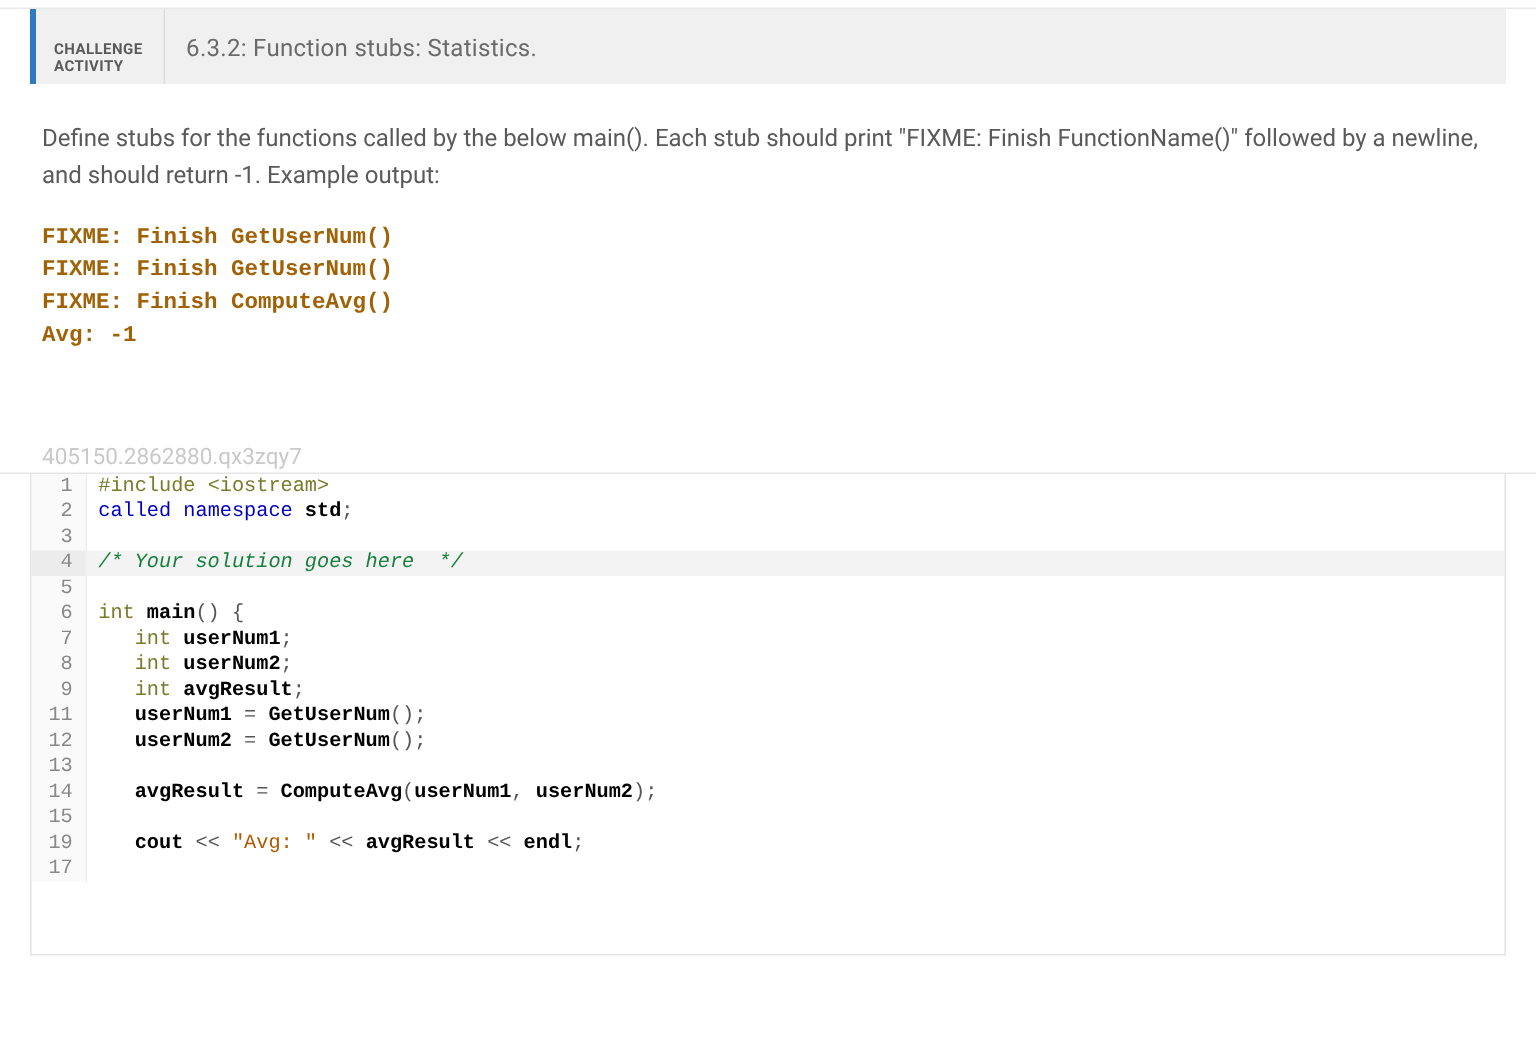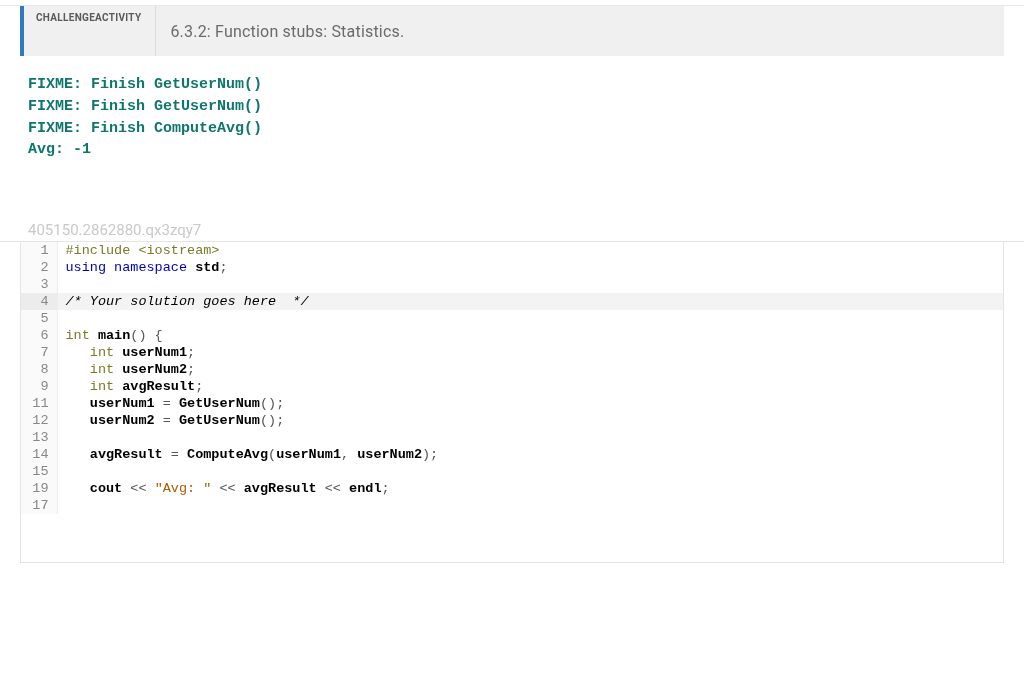--- a/index.html
+++ b/index.html
@@ -23,22 +23,22 @@
   .challenge-header {
     display: flex;
     align-items: stretch;
     background: #f0f0f0;
     border-left: 4px solid #2f7abf;
     margin: 0 20px 0 20px;
     min-height: 50px;
   }
   .ch-badge {
     display: flex;
-    flex-direction: row;
-    justify-content: center;
+    flex-direction: column;
+    justify-content: flex-end;
     padding: 6px 14px 6px 12px;
     font-size: 10px;
     font-weight: 700;
     color: #5a5a5a;
     letter-spacing: 0.3px;
     border-right: 1px solid #dcdcdc;
   }
   .ch-title {
     display: flex;
     align-items: center;
@@ -52,21 +52,21 @@
     color: #5a5a5a;
     font-size: 16px;
     line-height: 1.55;
   }
   .example-output {
     padding: 18px 20px 0 28px;
     font-family: "Consolas", "Menlo", "Courier New", monospace;
     font-size: 15px;
     line-height: 1.45;
     white-space: pre;
-    color: #0f766e;
+    color: #a16207;
     font-weight: 700;
   }
   .hashline {
     padding: 60px 28px 2px 28px;
     font-size: 15px;
     color: #c9c9c9;
     border-bottom: 1px solid #e5e5e5;
     margin-bottom: 0;
   }
   .code-frame {
@@ -103,21 +103,21 @@
     vertical-align: top;
   }
   .code-table tr.hl td.code { background: #f3f3f3; }
   .code-table tr.hl td.ln   { background: #ececec; }
   .tok-pp  { color: #7a7a2a; }
   .tok-kw  { color: #0000c0; }
   .tok-ty  { color: #7a7a2a; }
   .tok-id  { color: #000; font-weight: 600; }
   .tok-str { color: #b05a00; }
   .tok-num { color: #b05a00; }
-  .tok-cm  { color: #000000; font-style: italic; }
+  .tok-cm  { color: #15803d; font-style: italic; }
   .tok-punc{ color: #555; }
   .tok-op  { color: #555; }
   
   .code-scroll::-webkit-scrollbar { width: 16px; background: #f4f4f4; }
   .code-scroll::-webkit-scrollbar-thumb { background: #d0d0d0; border: 3px solid #f4f4f4; border-radius: 2px; }
   .code-scroll::-webkit-scrollbar-button:single-button {
     background: #f4f4f4; height: 16px; width: 16px; display: block;
     border: 1px solid #e0e0e0;
   }
   .code-scroll::-webkit-scrollbar-button:single-button:vertical:decrement {
@@ -131,39 +131,40 @@
   <div class="topline"></div>
 
   <div class="challenge-header">
     <div class="ch-badge">
       <span>CHALLENGE</span>
       <span>ACTIVITY</span>
     </div>
     <div class="ch-title">6.3.2: Function stubs: Statistics.</div>
   </div>
 
+  <div class="instructions">Define stubs for the functions called by the below main(). Each stub should print "FIXME: Finish FunctionName()" followed by a newline, and should return -1. Example output:</div>
 
   <div class="example-output">FIXME: Finish GetUserNum()
 FIXME: Finish GetUserNum()
 FIXME: Finish ComputeAvg()
 Avg: -1</div>
 
   <div class="hashline">405150.2862880.qx3zqy7</div>
 
   <div class="code-frame">
     <div class="code-scroll">
       <table class="code-table">
         <tbody id="code-body">
             <tr>
               <td class="ln">1</td>
               <td class="code"><span class="tok-pp">#include </span><span class="tok-pp">&lt;iostream&gt;</span></td>
             </tr>
             <tr>
               <td class="ln">2</td>
-              <td class="code"><span class="tok-kw">using </span><span class="tok-kw">namespace </span><span class="tok-id">std</span><span class="tok-punc">;</span></td>
+              <td class="code"><span class="tok-kw">called </span><span class="tok-kw">namespace </span><span class="tok-id">std</span><span class="tok-punc">;</span></td>
             </tr>
             <tr>
               <td class="ln">3</td>
               <td class="code">&nbsp;</td>
             </tr>
             <tr class="hl">
               <td class="ln">4</td>
               <td class="code"><span class="tok-cm">/* Your solution goes here  */</span></td>
             </tr>
             <tr>

